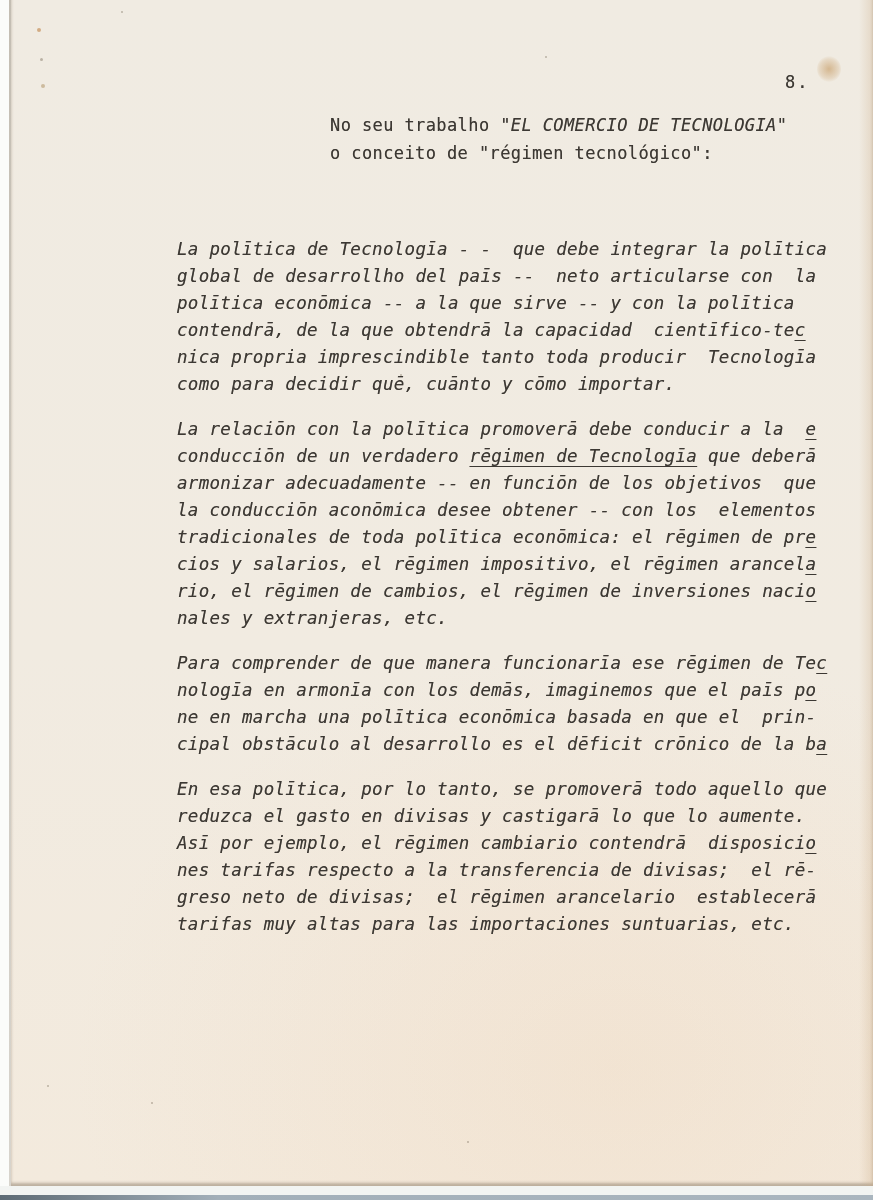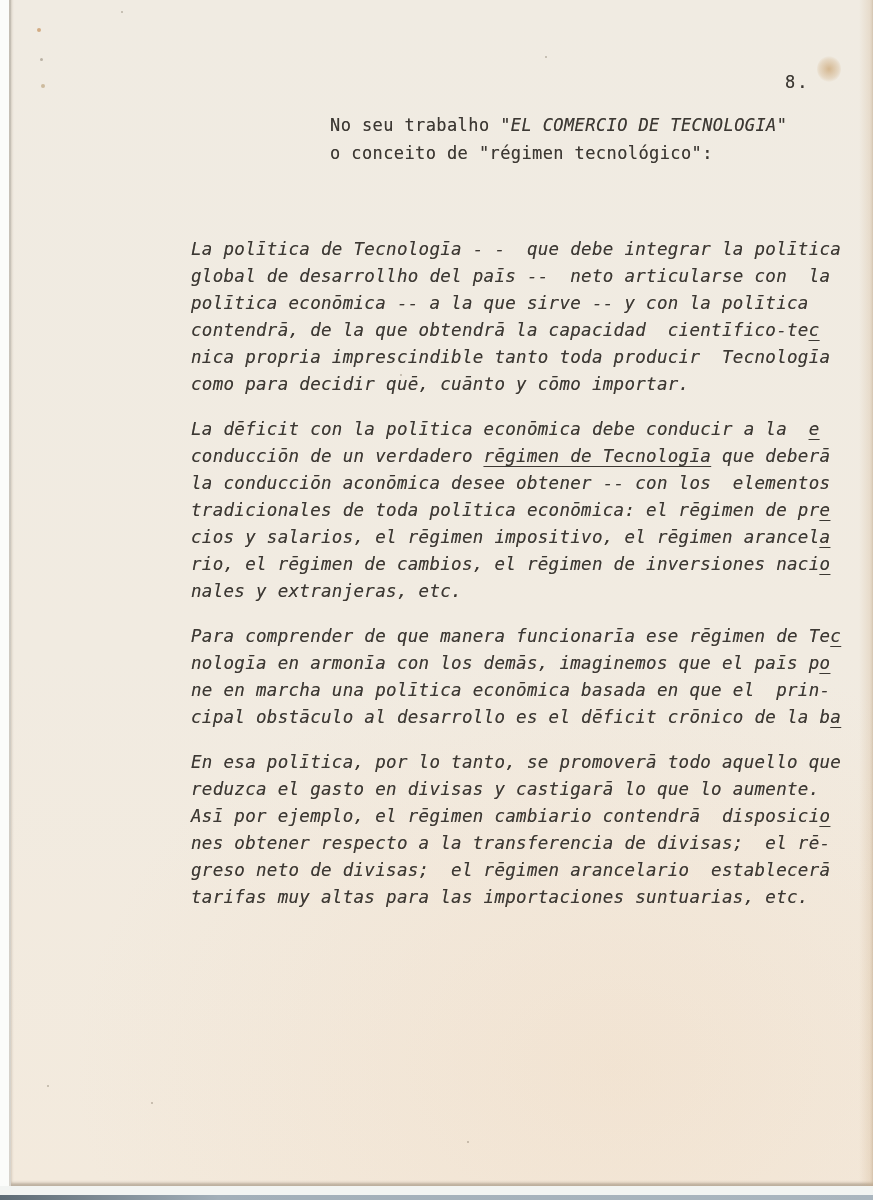--- a/index.html
+++ b/index.html
@@ -84,21 +84,21 @@
   .intro .it { font-style: italic; }
   .body-text {
     position: absolute;
     left: 162px;
     top: 236px;
     font-size: 17.5px;
     font-style: italic;
     line-height: 27px;
     letter-spacing: 0.3px;
   }
-  .para { margin: 0 0 18px 18px; }
+  .para { margin: 0 0 18px 4px; }
   .u {
     text-decoration: underline;
     text-decoration-thickness: 1.4px;
     text-underline-offset: 4px;
   }
   
   .stain {
     position: absolute;
     left: 806px; top: 56px;
     width: 24px; height: 26px;
@@ -127,39 +127,40 @@
     <div class="body-text" id="body-block">
         <div class="para">
           <div class="tline"><span>La polītica de Tecnologīa - -  que debe integrar la polītica</span></div>
           <div class="tline"><span>global de desarrollho del paīs --  neto articularse con  la</span></div>
           <div class="tline"><span>polītica econōmica -- a la que sirve -- y con la polītica</span></div>
           <div class="tline"><span>contendrā, de la que obtendrā la capacidad  cientīfico-te</span><span class="u">c</span></div>
           <div class="tline"><span>nica propria imprescindible tanto toda producir  Tecnologīa</span></div>
           <div class="tline"><span>como para decidir quē, cuānto y cōmo importar.</span></div>
         </div>
         <div class="para">
-          <div class="tline"><span>La dēficit con la polītica econōmica debe conducir a la  </span><span class="u">e</span></div>
+          <div class="tline"><span>La relaciōn con la polītica promoverā debe conducir a la  </span><span class="u">e</span></div>
           <div class="tline"><span>conducciōn de un verdadero </span><span class="u">rēgimen de Tecnologīa</span><span> que deberā</span></div>
+          <div class="tline"><span>armonizar adecuadamente -- en funciōn de los objetivos  que</span></div>
           <div class="tline"><span>la conducciōn aconōmica desee obtener -- con los  elementos</span></div>
           <div class="tline"><span>tradicionales de toda polītica econōmica: el rēgimen de pr</span><span class="u">e</span></div>
           <div class="tline"><span>cios y salarios, el rēgimen impositivo, el rēgimen arancel</span><span class="u">a</span></div>
           <div class="tline"><span>rio, el rēgimen de cambios, el rēgimen de inversiones naci</span><span class="u">o</span></div>
           <div class="tline"><span>nales y extranjeras, etc.</span></div>
         </div>
         <div class="para">
           <div class="tline"><span>Para comprender de que manera funcionarīa ese rēgimen de Te</span><span class="u">c</span></div>
           <div class="tline"><span>nologīa en armonīa con los demās, imaginemos que el paīs p</span><span class="u">o</span></div>
           <div class="tline"><span>ne en marcha una polītica econōmica basada en que el  prin-</span></div>
           <div class="tline"><span>cipal obstāculo al desarrollo es el dēficit crōnico de la b</span><span class="u">a</span></div>
         </div>
         <div class="para">
           <div class="tline"><span>En esa polītica, por lo tanto, se promoverā todo aquello que</span></div>
           <div class="tline"><span>reduzca el gasto en divisas y castigarā lo que lo aumente.</span></div>
           <div class="tline"><span>Asī por ejemplo, el rēgimen cambiario contendrā  disposici</span><span class="u">o</span></div>
-          <div class="tline"><span>nes obtener respecto a la transferencia de divisas;  el rē-</span></div>
+          <div class="tline"><span>nes tarifas respecto a la transferencia de divisas;  el rē-</span></div>
           <div class="tline"><span>greso neto de divisas;  el rēgimen arancelario  establecerā</span></div>
           <div class="tline"><span>tarifas muy altas para las importaciones suntuarias, etc.</span></div>
         </div>
       </div>
 
     <div class="stain"></div>
 
     <div class="speck" style="left:26px; top:28px; width:4px; height:4px; background:rgba(190,130,70,0.6);"></div>
     <div class="speck" style="left:29px; top:58px; width:3px; height:3px;"></div>
     <div class="speck" style="left:30px; top:84px; width:4px; height:4px; background:rgba(170,140,90,0.5);"></div>

